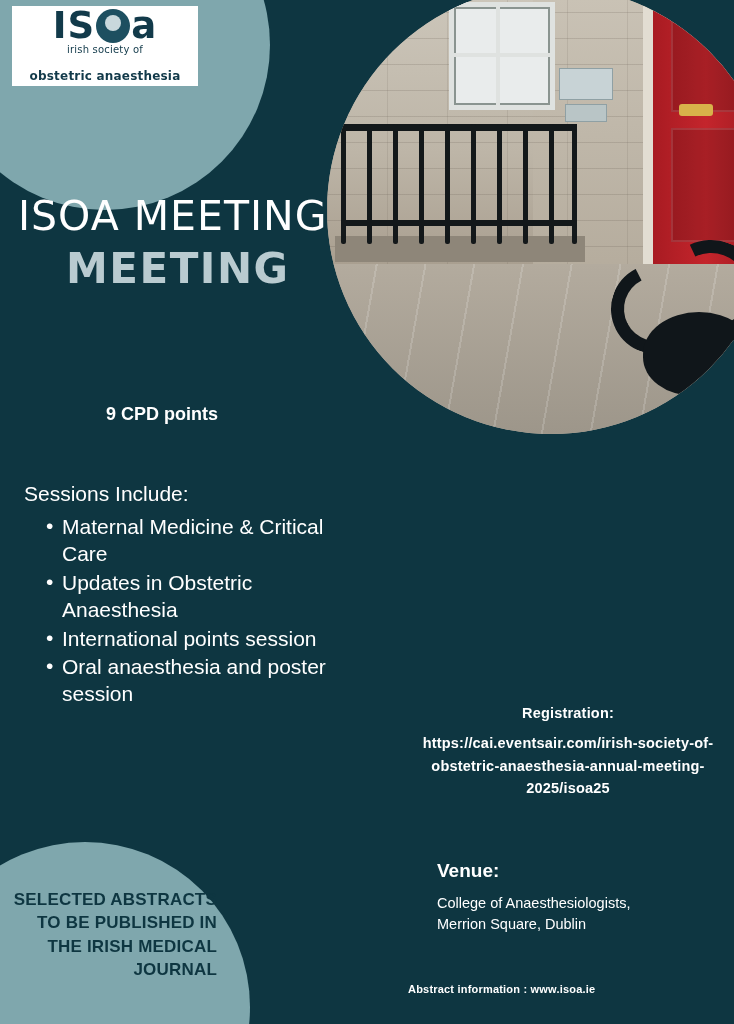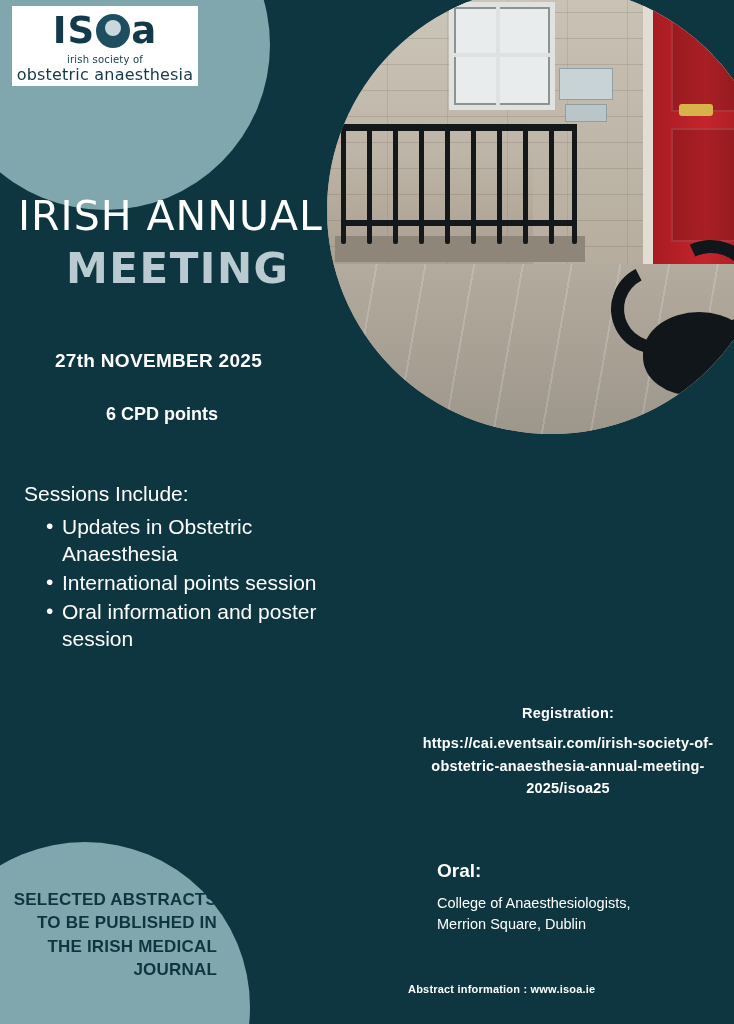--- a/index.html
+++ b/index.html
@@ -84,21 +84,21 @@
     left: 9px;
     top: 6px;
   }
   .logo-sub1, .logo-sub2 {
     font-family: "DejaVu Sans", sans-serif;
     color: #123a4a;
     line-height: 1.15;
     text-align: center;
   }
   .logo-sub1 { font-size: 10px; letter-spacing: .2px; }
-  .logo-sub2 { font-size: 16px; font-weight: normal; letter-spacing: .2px; }
+  .logo-sub2 { font-size: 12px; font-weight: bold; letter-spacing: .2px; margin-top: 15px; }
 
   
   .photo {
     position: absolute;
     left: 327px;
     top: -14px;
     width: 448px;
     height: 448px;
     border-radius: 50%;
     overflow: hidden;
@@ -373,40 +373,40 @@
   </div>
 
   <div class="logo-box">
     <div class="logo-word">
       <span>IS</span><span class="circle-o"></span><span>a</span>
     </div>
     <div class="logo-sub1">irish society of</div>
     <div class="logo-sub2">obstetric anaesthesia</div>
   </div>
 
-  <div class="title-1">IRISH ANNUAL</div>
+  <div class="title-1">ISOA MEETING</div>
   <div class="title-2">MEETING</div>
-  <div class="date-line">27th NOVEMBER 2025</div>
-  <div class="cpd-line">6 CPD points</div>
+  <div class="cpd-line">9 CPD points</div>
 
   <div class="sessions">
     <div class="sessions-head">Sessions Include:</div>
     <ul>
+      <li>Maternal Medicine &amp; Critical Care</li>
       <li>Updates in Obstetric Anaesthesia</li>
       <li>International points session</li>
-      <li>Oral information and poster session</li>
+      <li>Oral anaesthesia and poster session</li>
     </ul>
   </div>
 
   <div class="registration">
     <div>Registration:</div>
     <div style="word-break:break-word;margin-top:8px;">https://cai.eventsair.com/irish-society-of-obstetric-anaesthesia-annual-meeting-2025/isoa25</div>
   </div>
 
-  <div class="venue-head">Oral:</div>
+  <div class="venue-head">Venue:</div>
   <div class="venue-body">
     <div>College of Anaesthesiologists,</div>
     <div>Merrion Square, Dublin</div>
   </div>
 
   <div class="abstract-info">Abstract information : www.isoa.ie</div>
 
   <div class="selected-abstracts">SELECTED ABSTRACTS TO BE PUBLISHED IN THE IRISH MEDICAL JOURNAL</div>
 
 </div>

